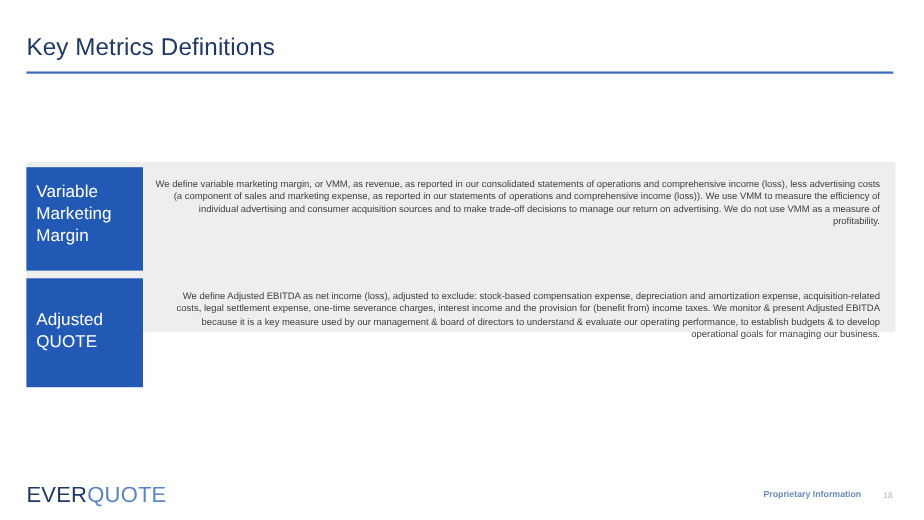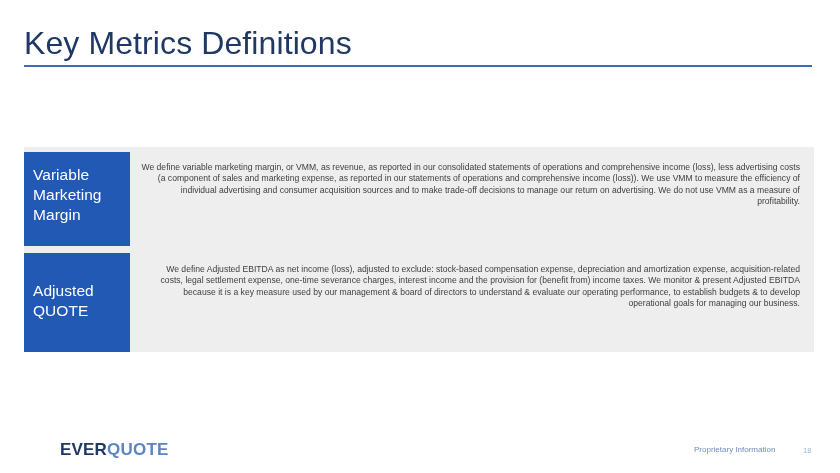--- a/index.html
+++ b/index.html
@@ -17,21 +17,21 @@
     height: 473px;
     background: #ffffff;
     overflow: hidden;
   }
 
   
   #page-title {
     position: absolute;
     left: 24px;
     top: 26px;
-    font-size: 32px;
+    font-size: 22px;
     font-weight: 400;
     letter-spacing: 0.1px;
     color: #1F3864;
     line-height: 34px;
     white-space: nowrap;
   }
   #title-rule {
     position: absolute;
     left: 24px;
     top: 65px;
@@ -39,21 +39,21 @@
     height: 2px;
     background: #3B6BB8;
   }
 
   
   #definitions-panel {
     position: absolute;
     left: 24px;
     top: 147px;
     width: 790px;
-    height: 205px;
+    height: 155px;
     background: #EEEEEE;
   }
 
   .definition-row {
     position: absolute;
     left: 0;
     width: 790px;
     display: flex;
     align-items: stretch;
   }
@@ -88,38 +88,38 @@
   #definition-row-1 .metric-description {
     padding-top: 11px;
     margin-left: 12px;
   }
 
   
   #footer-logo {
     position: absolute;
     left: 24px;
     top: 440px;
-    font-size: 17px;
-    font-weight: bold;
+    font-size: 20px;
+    font-weight: normal;
     letter-spacing: 0.2px;
     line-height: 20px;
     white-space: nowrap;
-    margin-left: 36px;
   }
   #footer-logo .logo-ever  { color: #1F3864; }
   #footer-logo .logo-quote { color: #5B84C4; }
 
   #footer-note {
     position: absolute;
     left: 694px;
     top: 444px;
     font-size: 8px;
     color: #6E8BC0;
     line-height: 11px;
     white-space: nowrap;
+    font-weight: bold;
   }
   #footer-page-number {
     position: absolute;
     left: 803px;
     top: 445px;
     font-size: 7.5px;
     color: #9FB4D8;
     line-height: 11px;
   }
 </style>

